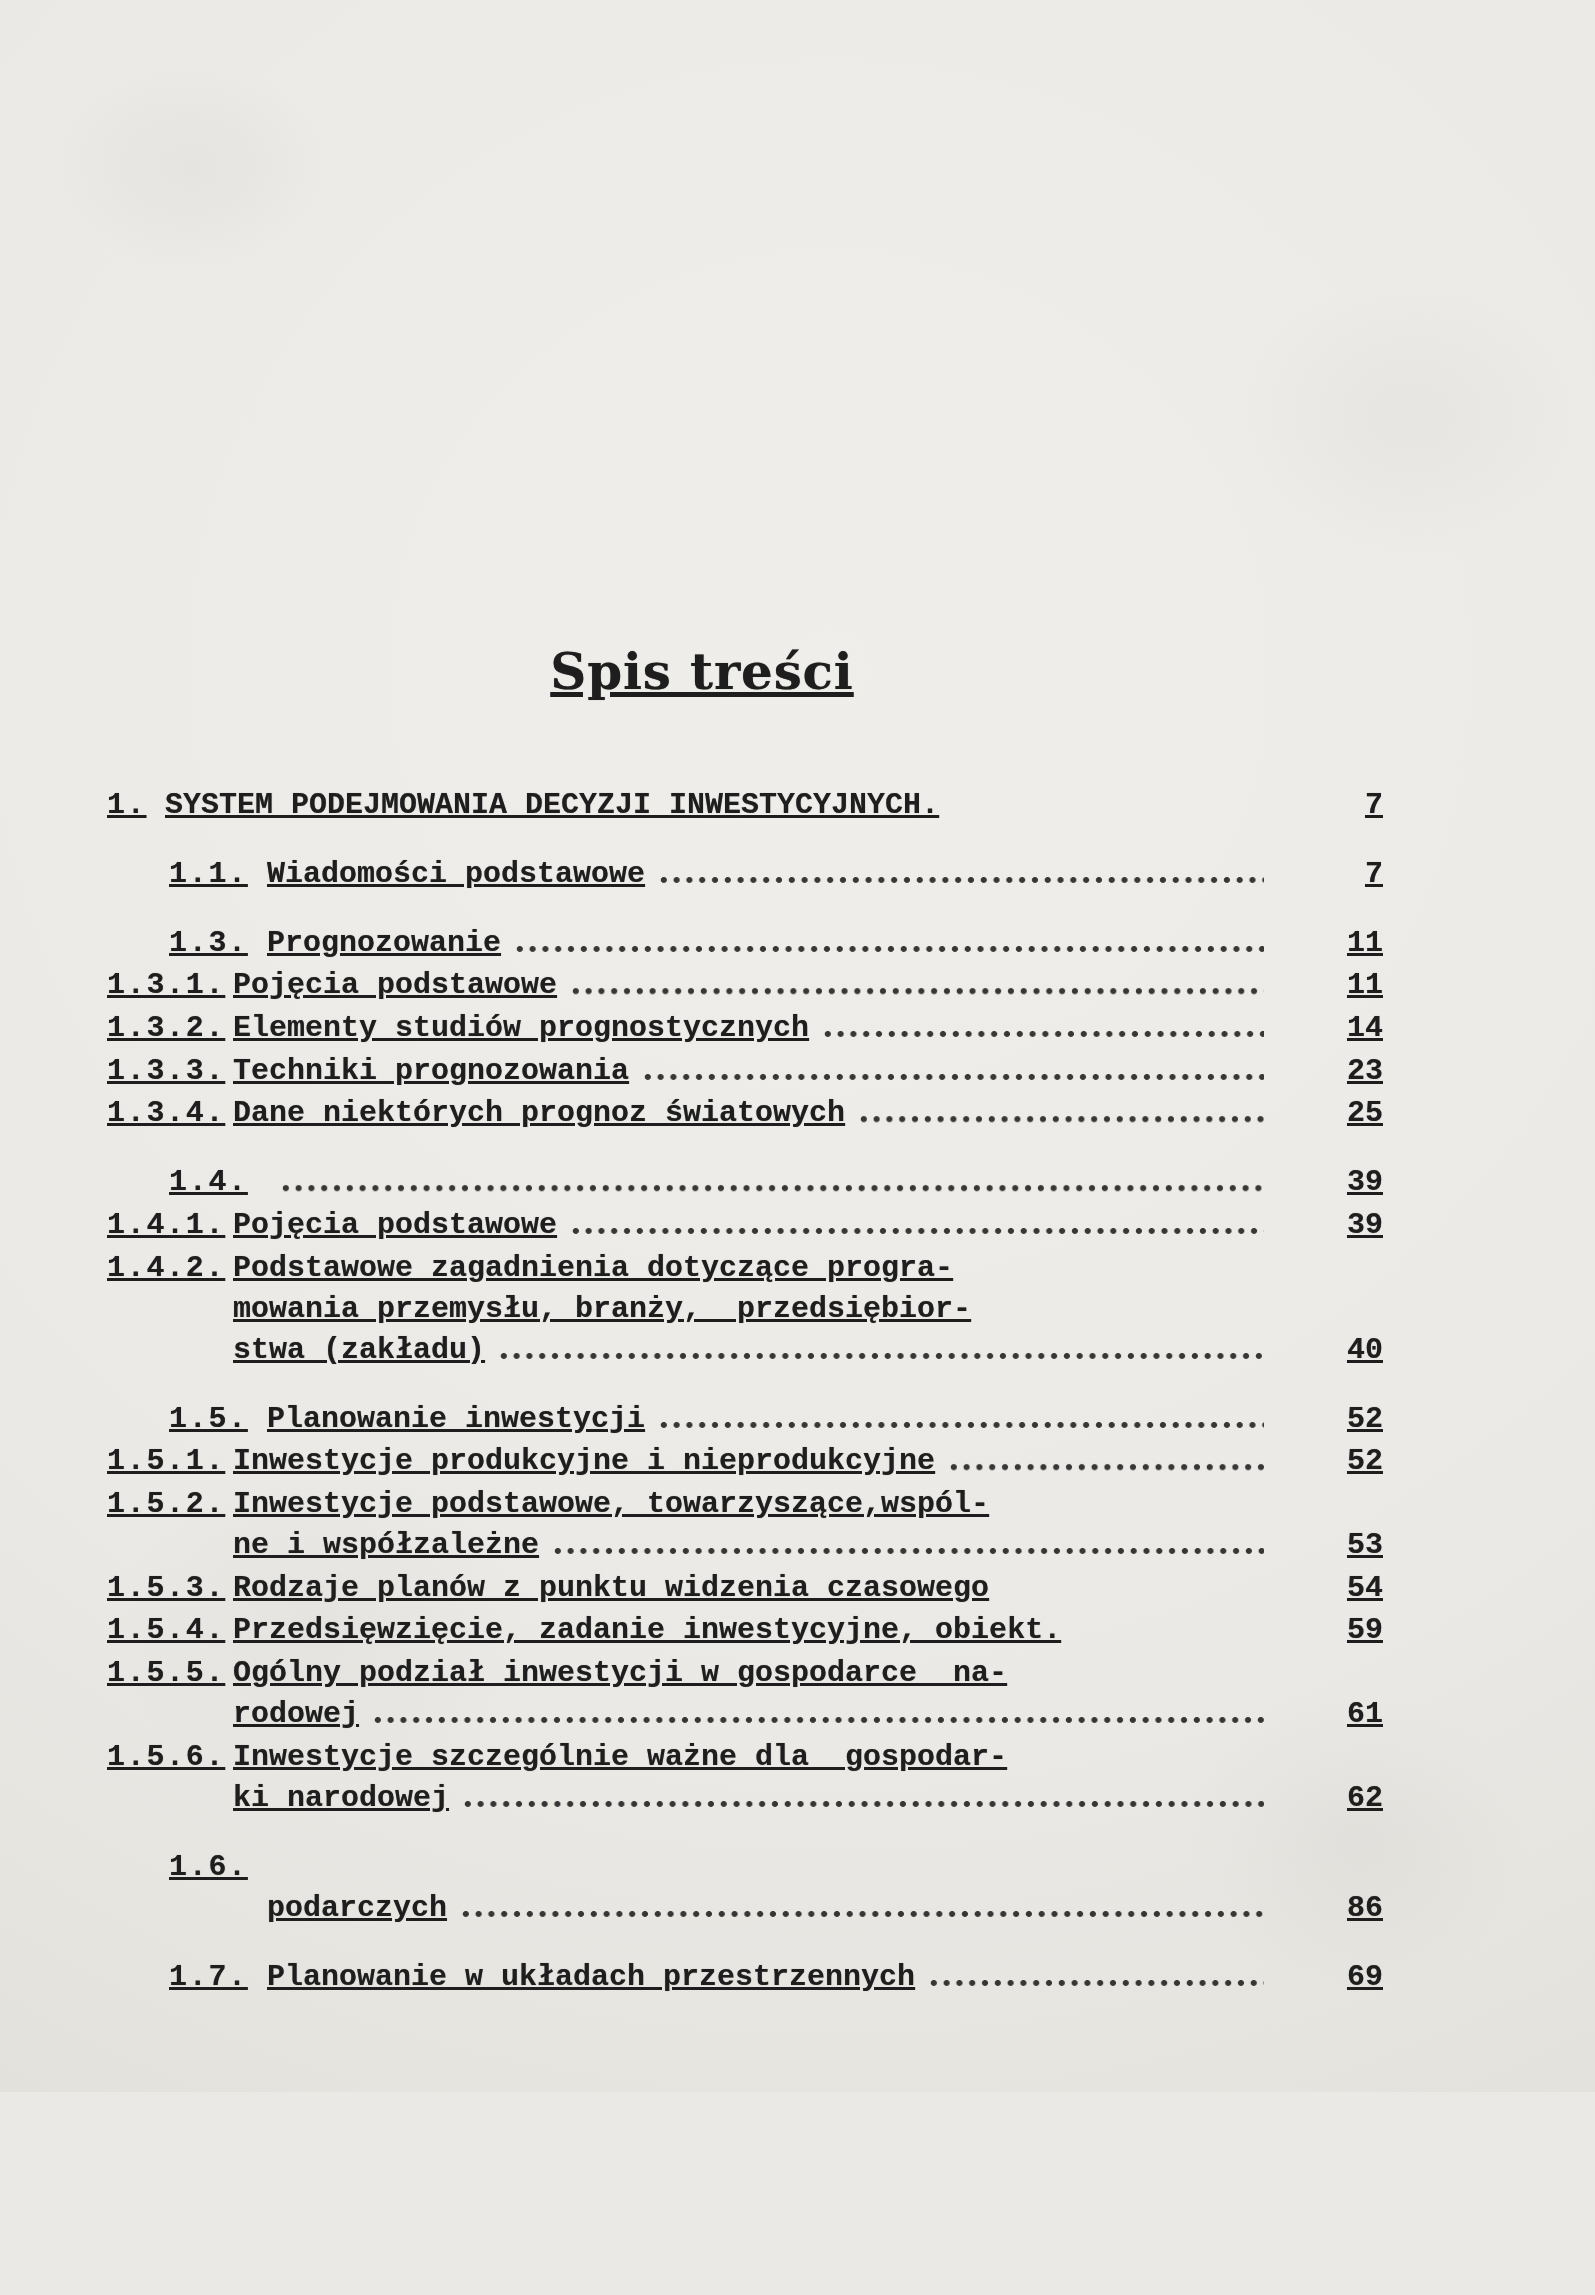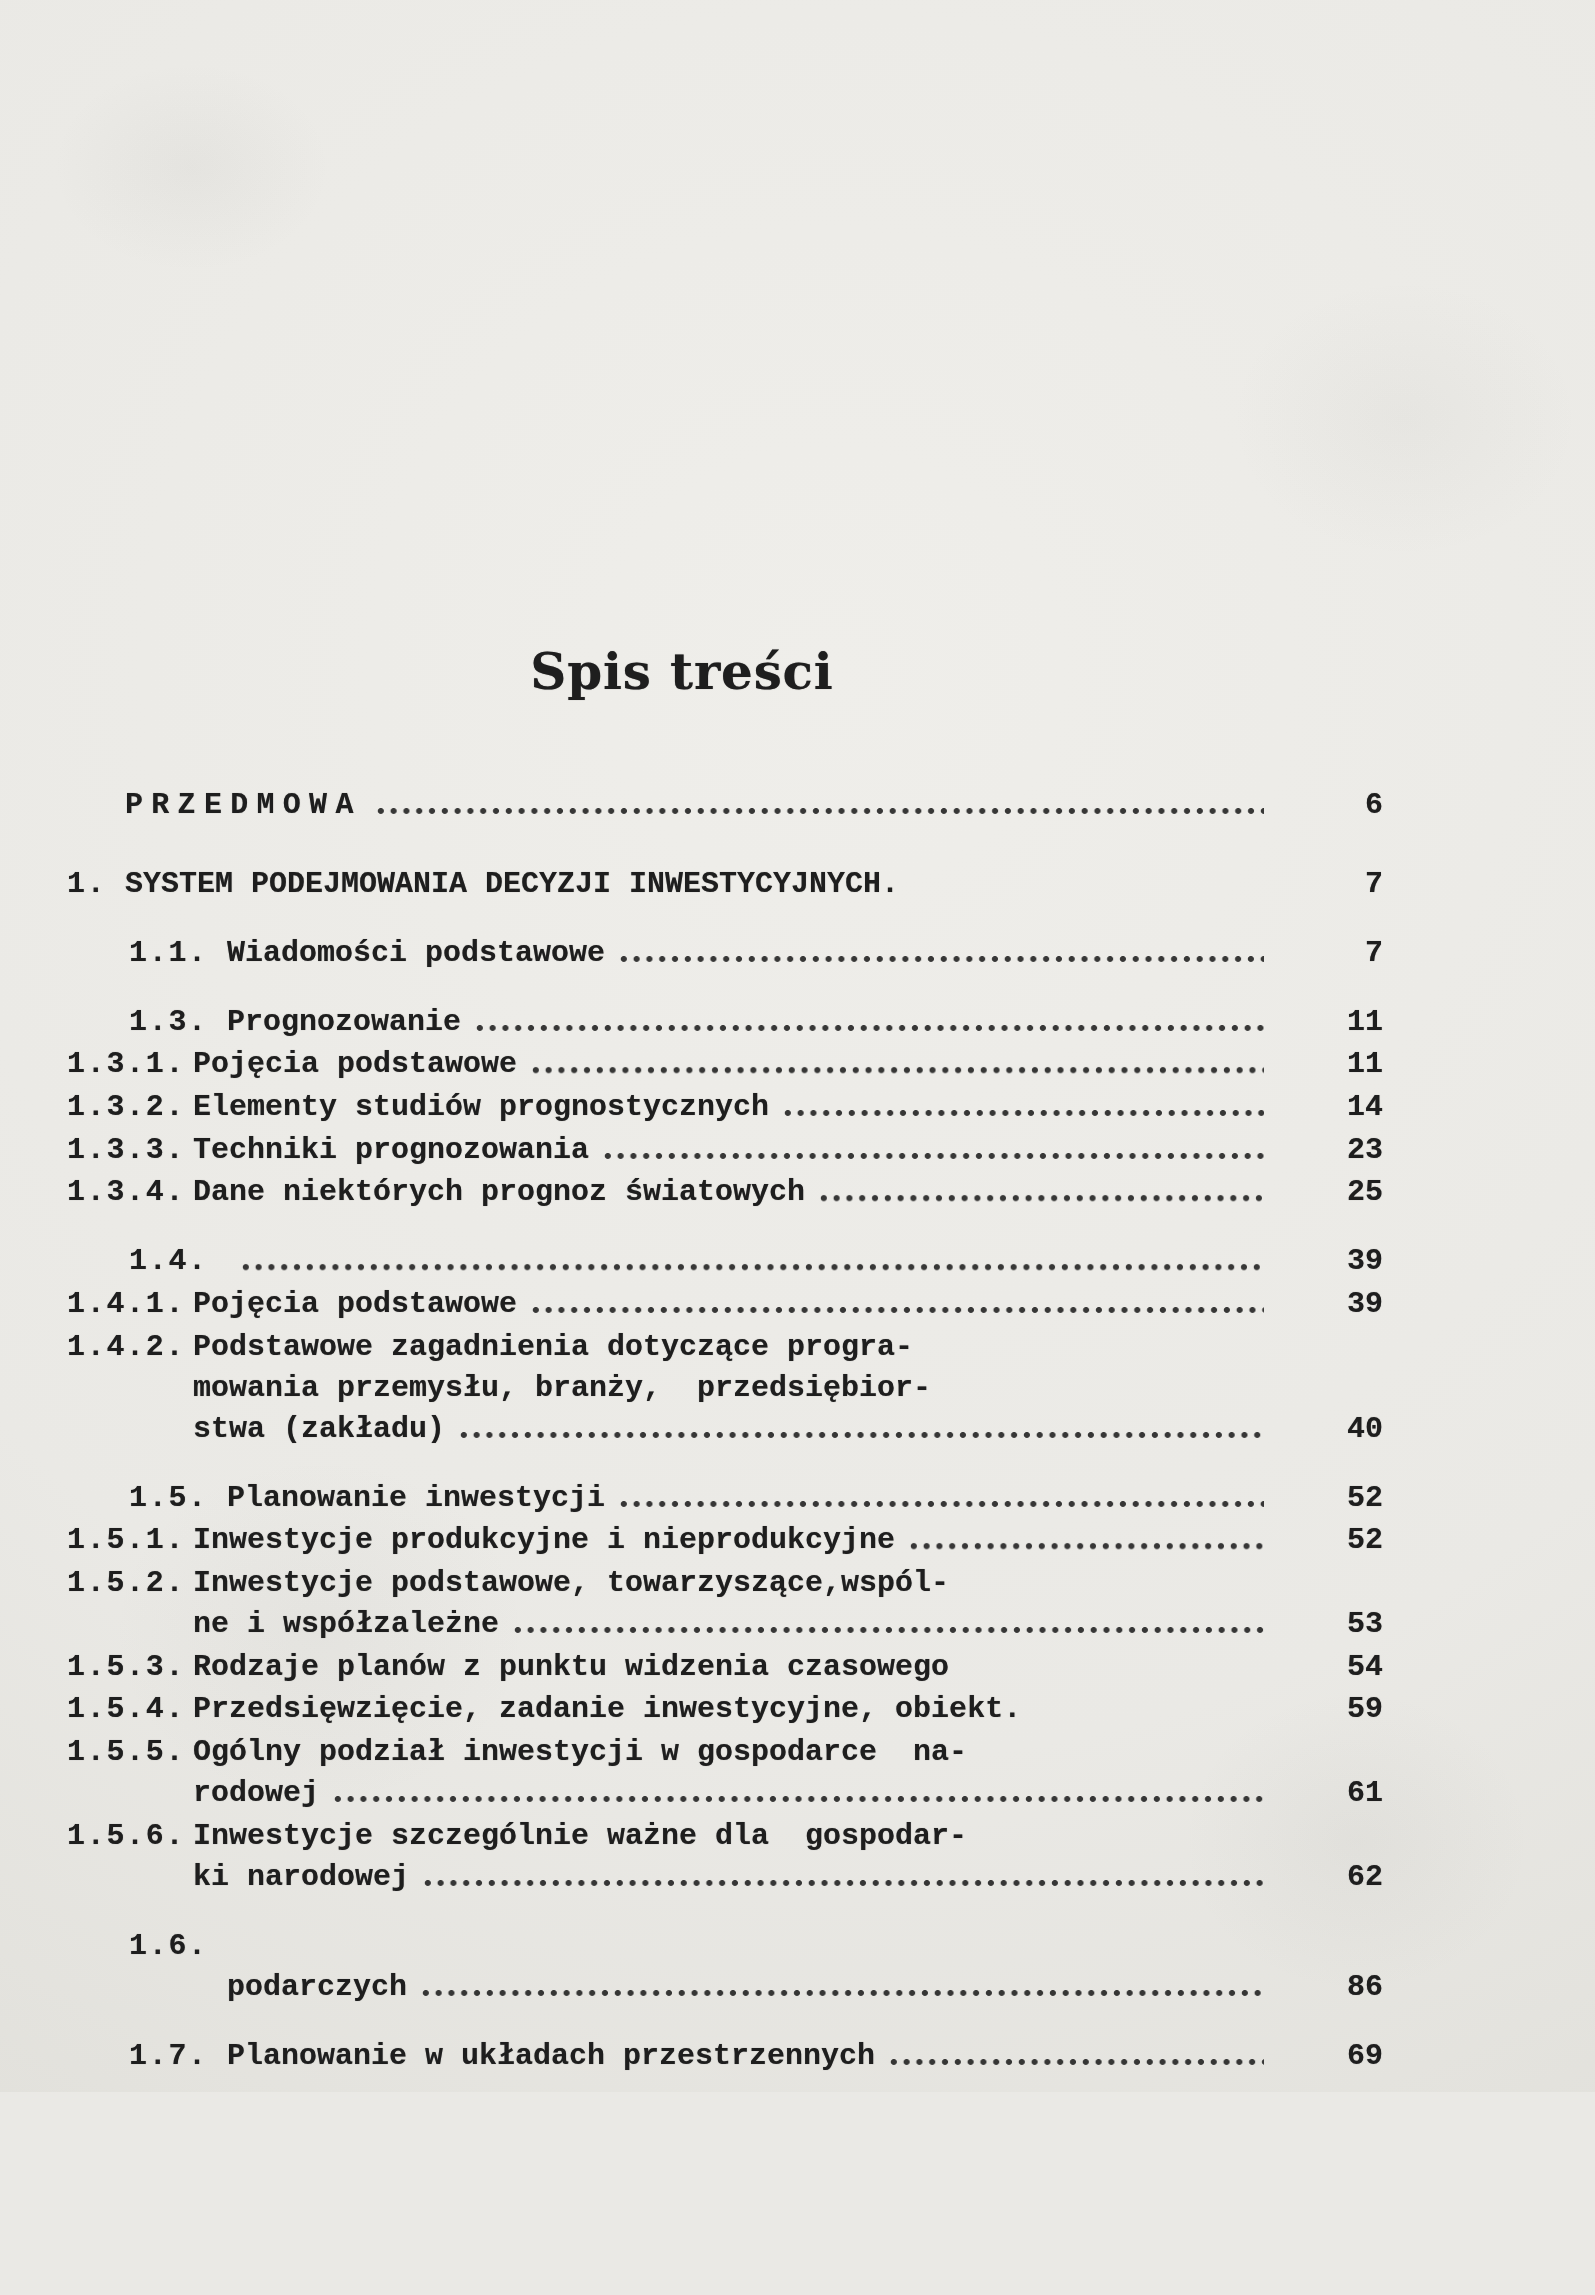--- a/index.html
+++ b/index.html
@@ -4,26 +4,27 @@
 <style>
   :root{
     --paper:#eae9e5;
     --ink:#1e1e1e;
   }
   html,body{margin:0;padding:0;background:var(--paper);}
   .page{
     position:relative;
     width:1596px;height:2092px;
     box-sizing:border-box;
-    padding:643px 213px 0 67px;
+    padding:643px 213px 0 107px;
     background:
       radial-gradient(130% 95% at 52% 32%, #efeeea 0%, var(--paper) 55%, #dddcd6 100%);
     font-family:"Liberation Mono", monospace;
     color:var(--ink);
     overflow:hidden;
+    text-decoration:underline;
   }
   
   .page::before{
     content:"";
     position:absolute;inset:0;pointer-events:none;
     background:
       radial-gradient(198px 149px at 12% 8%, rgba(120,120,115,.06), rgba(0,0,0,0) 70%),
       radial-gradient(248px 198px at 88% 20%, rgba(120,120,115,.05), rgba(0,0,0,0) 70%),
       radial-gradient(297px 248px at 20% 78%, rgba(120,120,115,.05), rgba(0,0,0,0) 70%),
       radial-gradient(248px 215px at 85% 88%, rgba(120,120,115,.06), rgba(0,0,0,0) 70%);
@@ -73,28 +74,20 @@
   .pg{flex:0 0 99px;text-align:right;white-space:pre;}
 </style>
 </head>
 <body>
 
 <div class="page">
   <h1 class="title">Spis treści</h1>
   <div class="toc">
       <div class="entry indent-0">
         <div class="line">
-    <span class="num"></span>
-    <span class="txt spread">PRZEDMOWA</span>
-    <span class="leader"></span>
-    <span class="pg">6</span>
-  </div>
-      </div>
-      <div class="entry indent-0">
-        <div class="line">
     <span class="num">1.</span>
     <span class="txt">SYSTEM PODEJMOWANIA DECYZJI INWESTYCYJNYCH.</span>
     <span class="leader nodots"></span>
     <span class="pg">7</span>
   </div>
       </div>
       <div class="entry indent-1">
         <div class="line">
     <span class="num">1.1.</span>
     <span class="txt">Wiadomości podstawowe</span>

